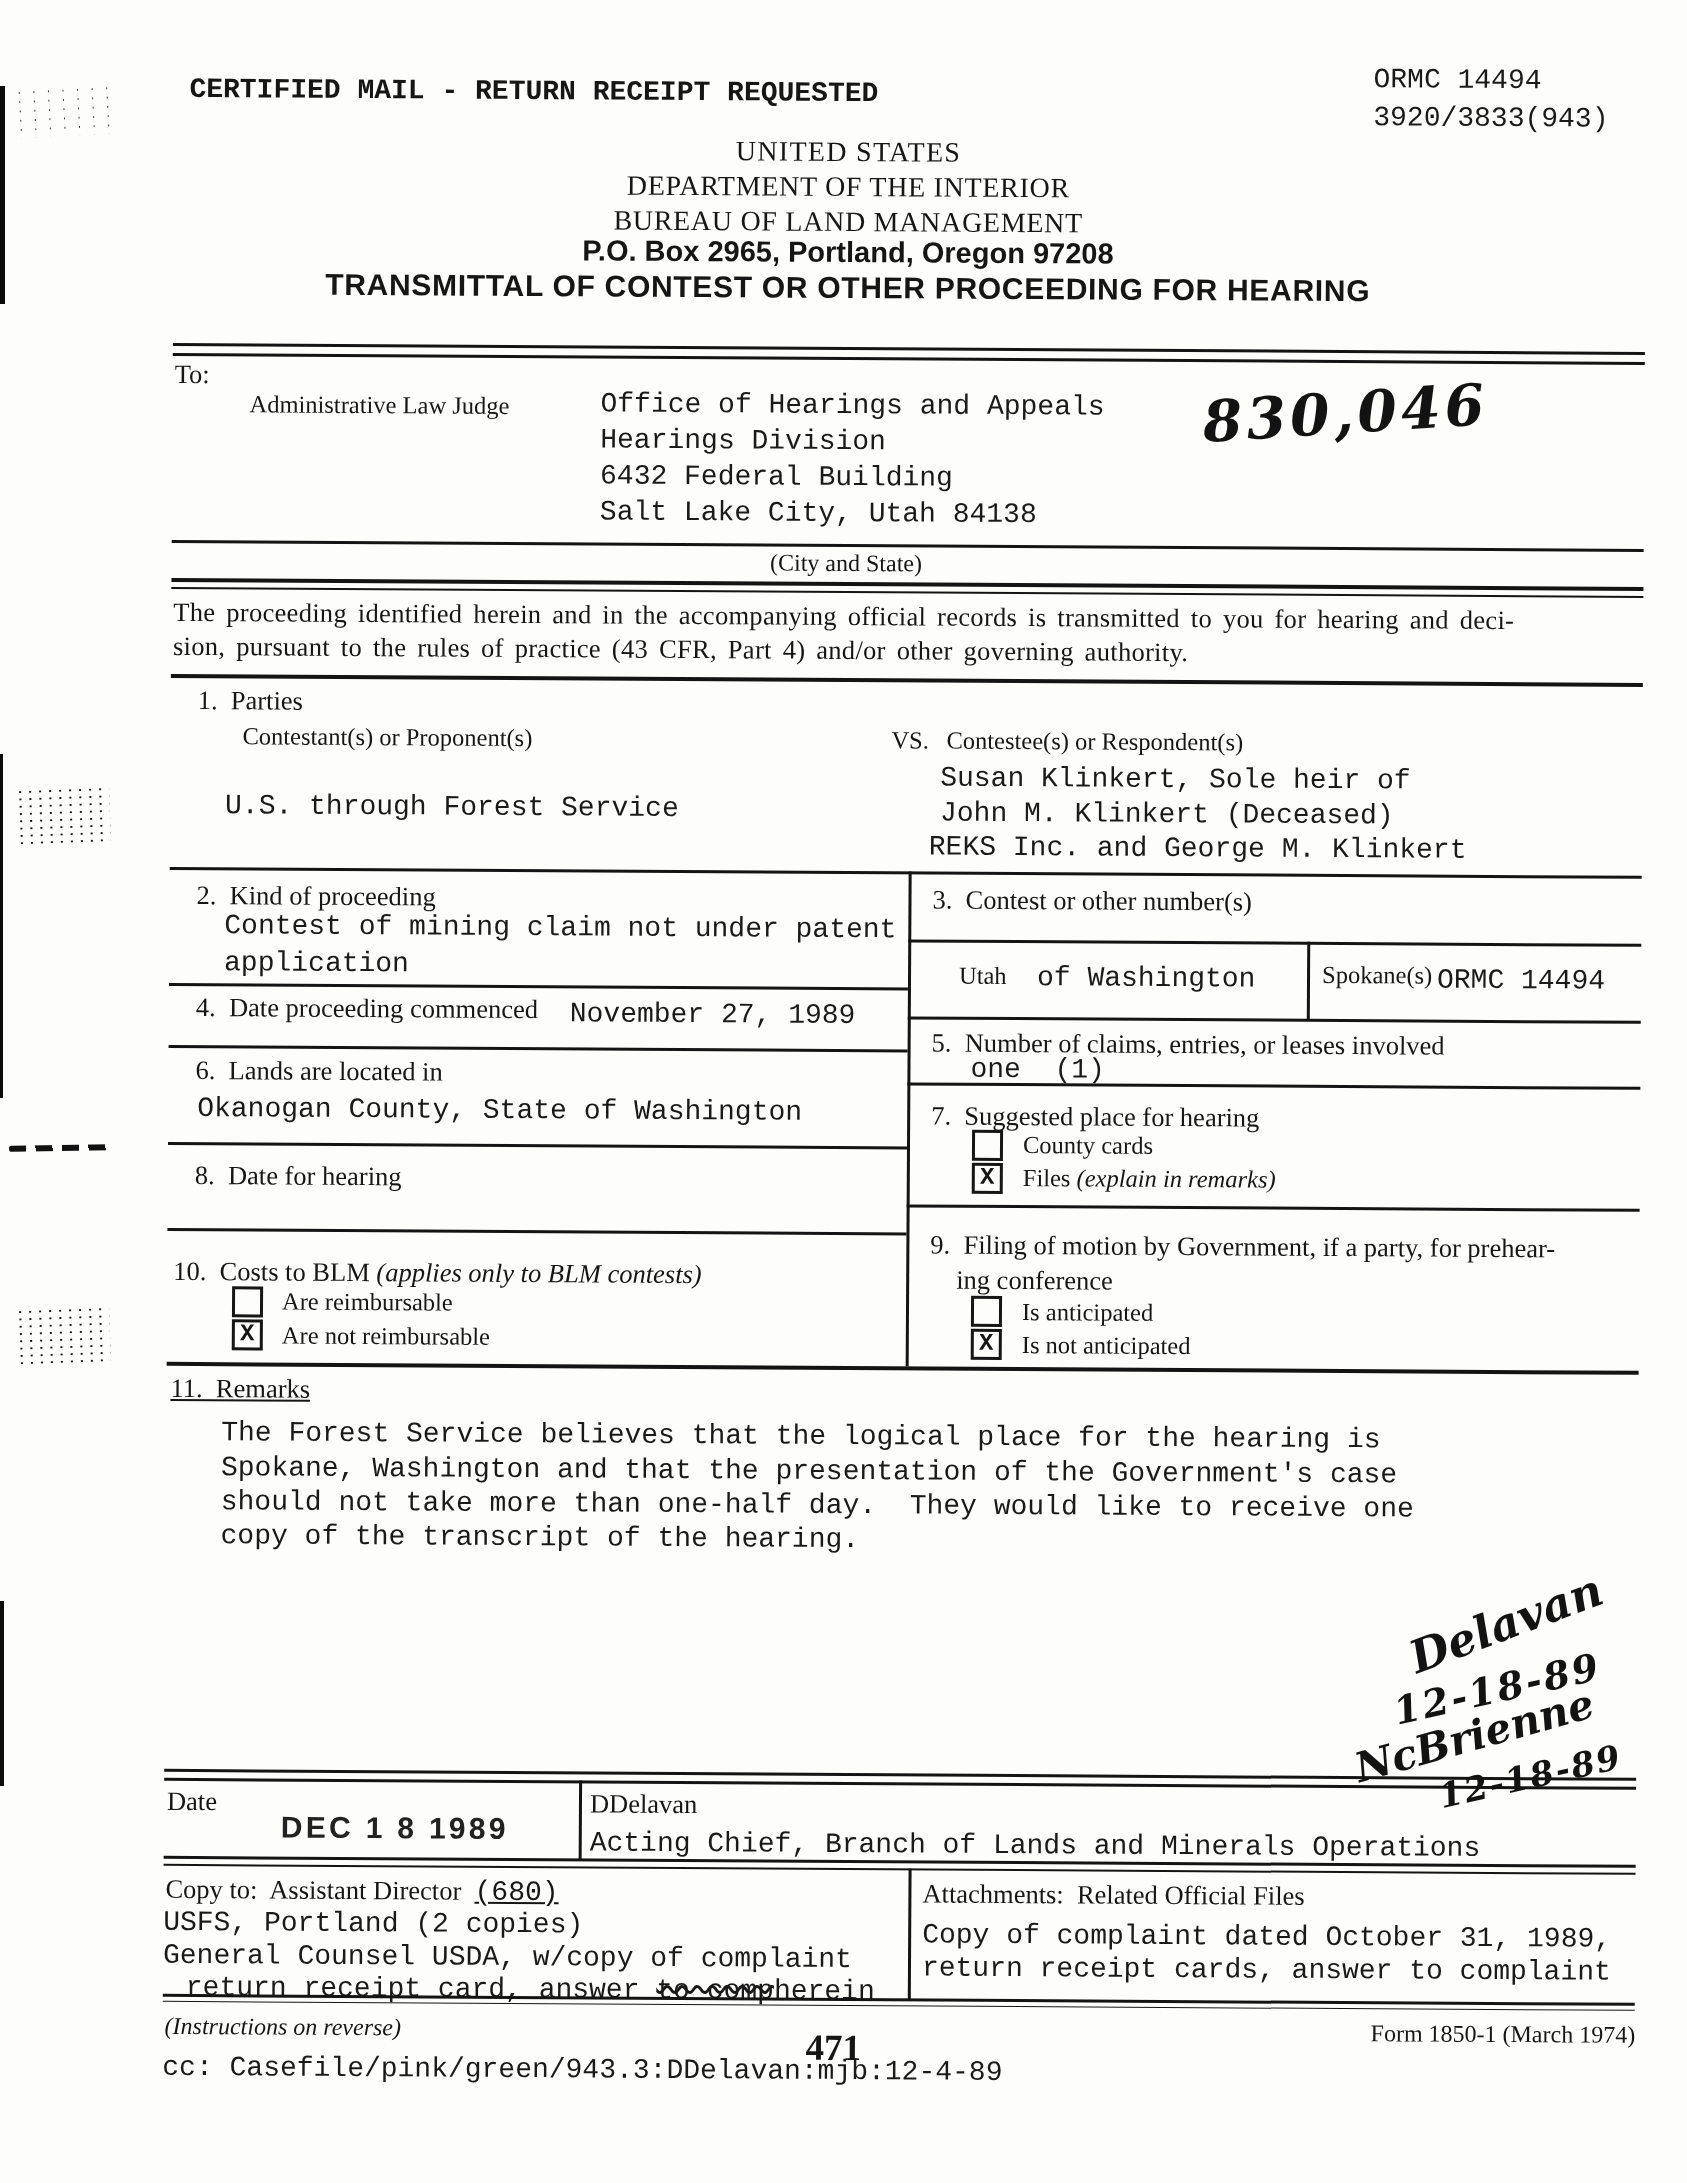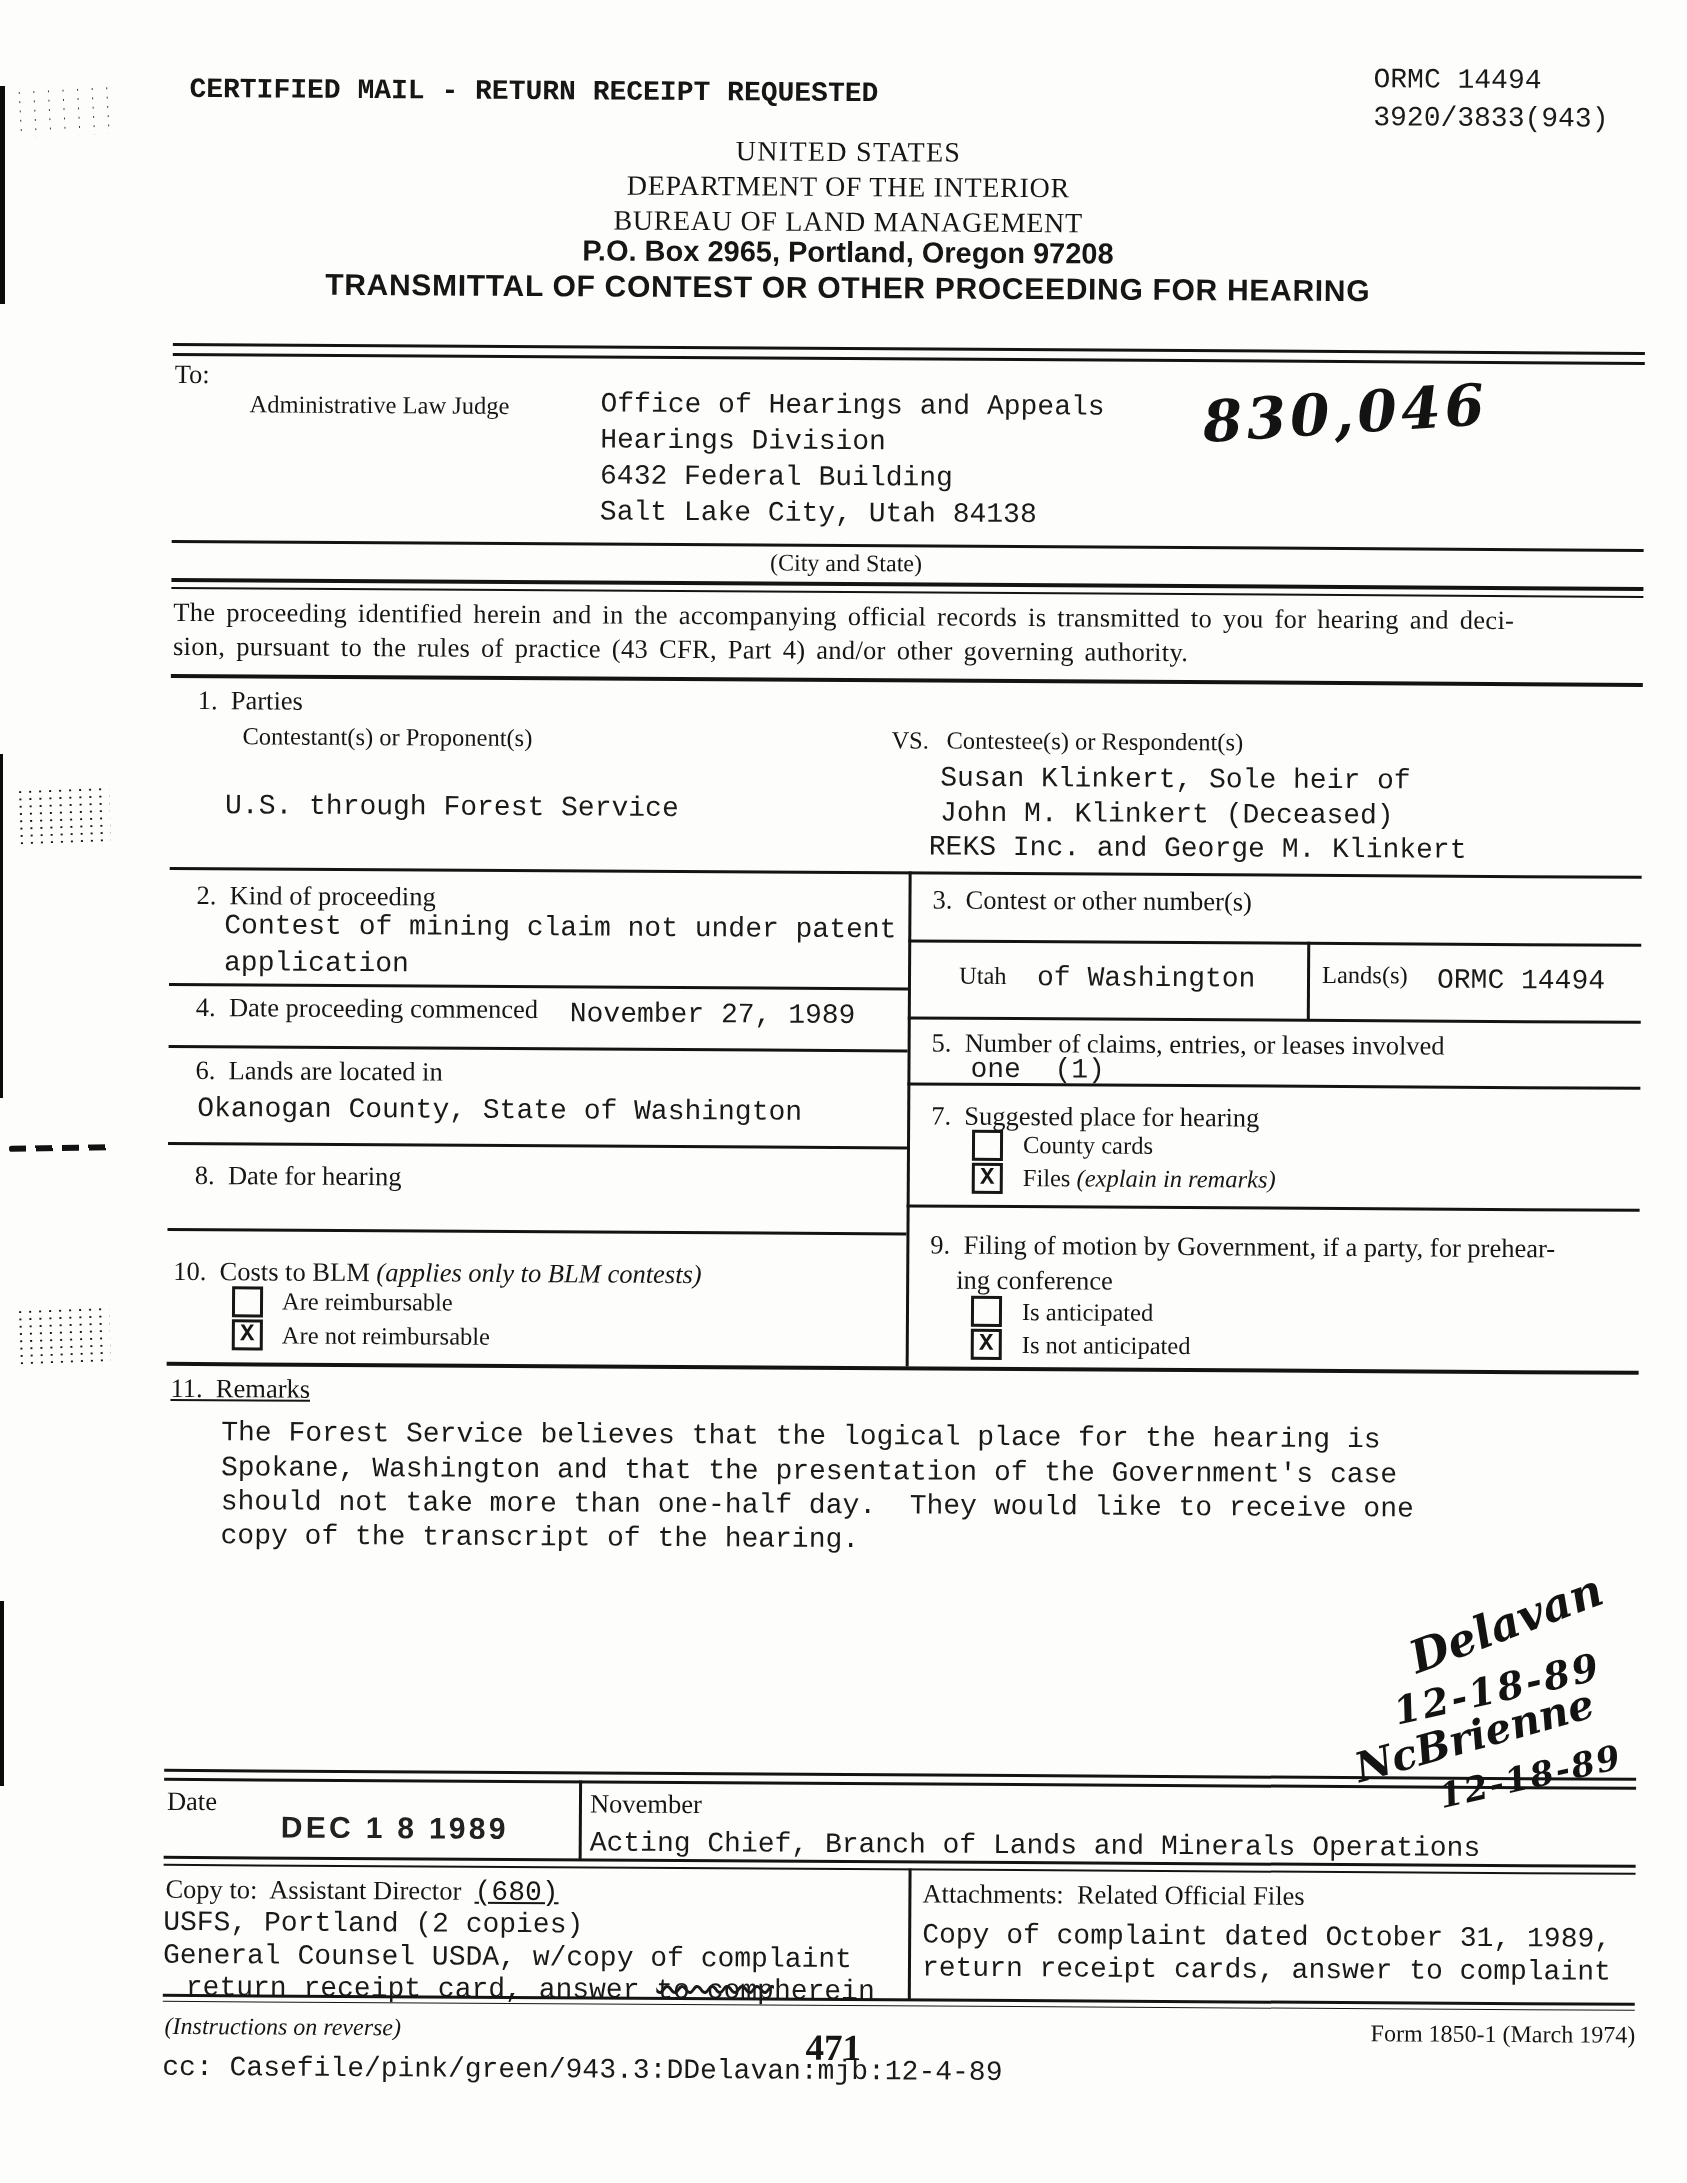--- a/index.html
+++ b/index.html
@@ -87,21 +87,21 @@
 
     <div class="abs lbl" style="left:196px;top:884px;">2.  Kind of proceeding</div>
     <div class="abs typed" style="left:224px;top:914px;">Contest of mining claim not under patent</div>
     <div class="abs typed" style="left:224px;top:951px;">application</div>
 
     <div class="abs lbl" style="left:932px;top:884px;">3.  Contest or other number(s)</div>
     <div class="rule-r" style="top:939px;height:3.3px;"></div>
     <div class="abs lbl-sm" style="left:959px;top:961px;">Utah</div>
     <div class="abs typed" style="left:1037px;top:961px;">of Washington</div>
     <div class="vrule" style="left:1307px;top:939px;height:78px;width:2.6px;"></div>
-    <div class="abs lbl-sm" style="left:1322px;top:958px;">Lands(s)</div>
+    <div class="abs lbl-sm" style="left:1322px;top:958px;">Spokane(s)</div>
     <div class="abs typed" style="left:1437px;top:961px;">ORMC 14494</div>
     <div class="rule-r" style="top:1016px;height:3.3px;"></div>
 
     <div class="rule-l" style="top:987px;height:3.3px;"></div>
     <div class="abs lbl" style="left:196px;top:996px;">4.  Date proceeding commenced</div>
     <div class="abs typed" style="left:570px;top:1000px;">November 27, 1989</div>
 
     <div class="abs lbl" style="left:932px;top:1027px;">5.  Number of claims, entries, or leases involved</div>
     <div class="abs typed" style="left:971px;top:1053px;">one  (1)</div>
     <div class="rule-r" style="top:1082px;height:3.3px;"></div>
@@ -157,21 +157,21 @@
     <div class="abs hand" style="left:1409px;top:1593px;font-size:45px;transform:rotate(-21deg);">Delavan</div>
     <div class="abs hand" style="left:1396px;top:1662px;font-size:38px;transform:rotate(-13deg);letter-spacing:2.6px;">12-18-89</div>
     <div class="abs hand" style="left:1356px;top:1708px;font-size:41px;transform:rotate(-16deg);">NcBrienne</div>
     <div class="abs hand" style="left:1442px;top:1752px;font-size:34px;transform:rotate(-13deg);letter-spacing:2px;">12-18-89</div>
 
     <div class="rule" style="top:1773px;height:2.6px;"></div>
     <div class="rule" style="top:1782px;height:2.6px;"></div>
     <div class="vrule" style="left:584px;top:1782px;height:79px;"></div>
     <div class="abs lbl" style="left:172px;top:1790px;">Date</div>
     <div class="abs sans" style="left:286px;top:1814px;font-size:30px;font-weight:700;letter-spacing:3.3px;color:#222;">DEC 1 8 1989</div>
-    <div class="abs lbl" style="left:595px;top:1790px;">November</div>
+    <div class="abs lbl" style="left:595px;top:1790px;">DDelavan</div>
     <div class="abs typed" style="left:595px;top:1829px;">Acting Chief, Branch of Lands and Minerals Operations</div>
     <div class="rule" style="top:1860px;height:3.3px;"></div>
     <div class="rule" style="top:1868px;height:2px;"></div>
 
     <div class="vrule" style="left:914px;top:1868px;height:131px;width:2.6px;"></div>
     <div class="abs lbl" style="left:171px;top:1878px;"><span>Copy to:  Assistant Director</span>  <span class="mono" style="font-size:28px;">(680)</span></div>
     <div class="abs typed" style="left:169px;top:1911px;">USFS, Portland (2 copies)</div>
     <div class="abs typed" style="left:169px;top:1944px;">General Counsel USDA, w/copy of complaint</div>
     <div class="abs typed" style="left:192px;top:1976px;"><span>return receipt card, answer </span><span class="strike-wavy">to comp</span><span>herein</span></div>
 

